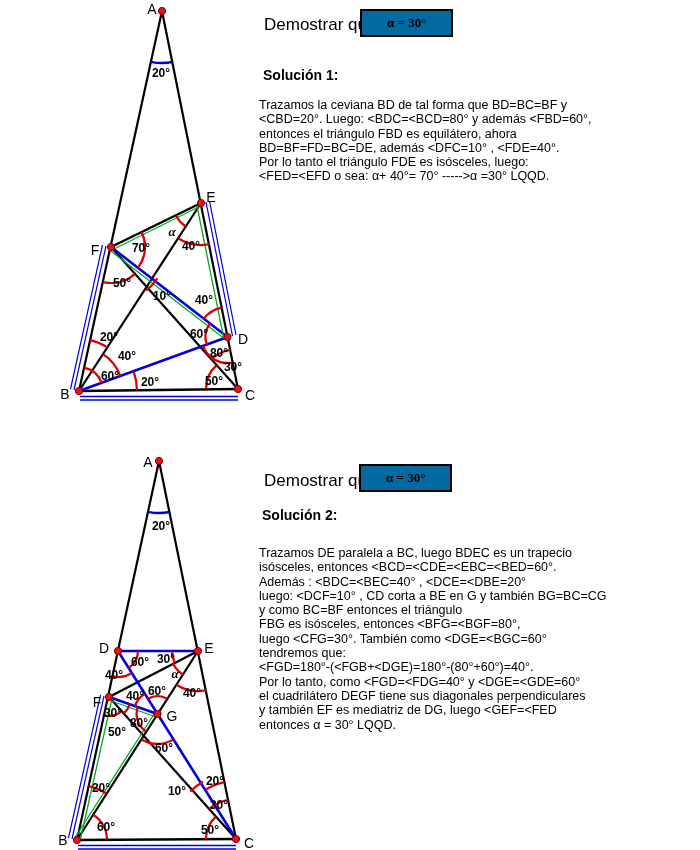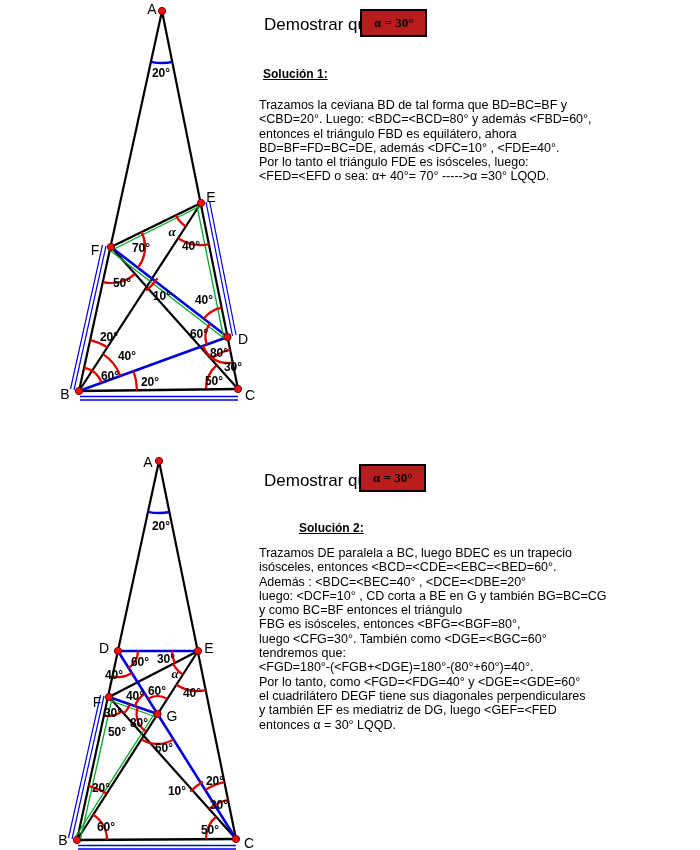--- a/index.html
+++ b/index.html
@@ -1,23 +1,23 @@
 <!DOCTYPE html>
 <html><head>
 <meta charset="utf-8">
 <style>
   html,body{margin:0;padding:0;background:#fff;}
   .page{position:relative;width:700px;height:850px;background:#ffffff;overflow:hidden;
         font-family:"Liberation Sans",sans-serif;color:#000;}
   svg{position:absolute;left:0;top:0;}
   .abs{position:absolute;}
   .prove-label{font-size:17px;}
-  .alpha-box{border:2.5px solid #000;background:#b91c1c;font-weight:bold;font-size:13px;
-             padding:4px 12px;font-family:"Liberation Serif","Liberation Sans",serif;}
-  .sol-title{font-size:12px;font-weight:bold;text-decoration:underline;}
+  .alpha-box{border:2.5px solid #000;background:#0369a1;font-weight:bold;font-size:13px;
+             padding:4px 25px;font-family:"Liberation Serif","Liberation Sans",serif;}
+  .sol-title{font-size:14px;font-weight:bold;}
   .para{font-size:12.5px;line-height:14.3px;white-space:pre-line;width:448px;}
   text.lab-angle{font-family:"Liberation Sans",sans-serif;font-size:12px;font-weight:bold;fill:#000;}
   text.lab-alpha{font-family:"Liberation Serif",serif;font-size:13px;font-weight:bold;font-style:italic;fill:#000;}
   text.lab-vertex{font-family:"Liberation Sans",sans-serif;font-size:14px;fill:#000;}
 </style>
 </head>
 <body>
 
 <div class="page">
 
@@ -154,21 +154,21 @@
   <span class="abs sol-title" style="left:263px;top:67px;">Solución 1:</span>
   <div class="abs para" style="left:259px;top:98px;">Trazamos la ceviana BD de tal forma que BD=BC=BF y
 &lt;CBD=20°. Luego: &lt;BDC=&lt;BCD=80° y  además &lt;FBD=60°,
 entonces el triángulo FBD es equilátero, ahora
 BD=BF=FD=BC=DE, además &lt;DFC=10° , &lt;FDE=40°.
 Por lo tanto el triángulo FDE es isósceles, luego:
 &lt;FED=&lt;EFD o sea: α+ 40°= 70° -----&gt;α =30°  LQQD.</div>
 
   <span class="abs prove-label" style="left:264px;top:471px;">Demostrar que:</span>
   <span class="abs alpha-box" style="left:359px;top:464px;">α = 30°</span>
-  <span class="abs sol-title" style="left:262px;top:521px;margin-left:37px;">Solución 2:</span>
+  <span class="abs sol-title" style="left:262px;top:507px;">Solución 2:</span>
   <div class="abs para" style="left:259px;top:546px;">Trazamos DE paralela a BC, luego BDEC es un trapecio
 isósceles, entonces &lt;BCD=&lt;CDE=&lt;EBC=&lt;BED=60°.
 Además : &lt;BDC=&lt;BEC=40° , &lt;DCE=&lt;DBE=20°
 luego: &lt;DCF=10° , CD corta a BE en G y también BG=BC=CG
 y como BC=BF entonces el triángulo
 FBG es isósceles, entonces &lt;BFG=&lt;BGF=80°,
 luego &lt;CFG=30°. También como &lt;DGE=&lt;BGC=60°
 tendremos que:
 &lt;FGD=180°-(&lt;FGB+&lt;DGE)=180°-(80°+60°)=40°.
 Por lo tanto, como &lt;FGD=&lt;FDG=40° y &lt;DGE=&lt;GDE=60°

